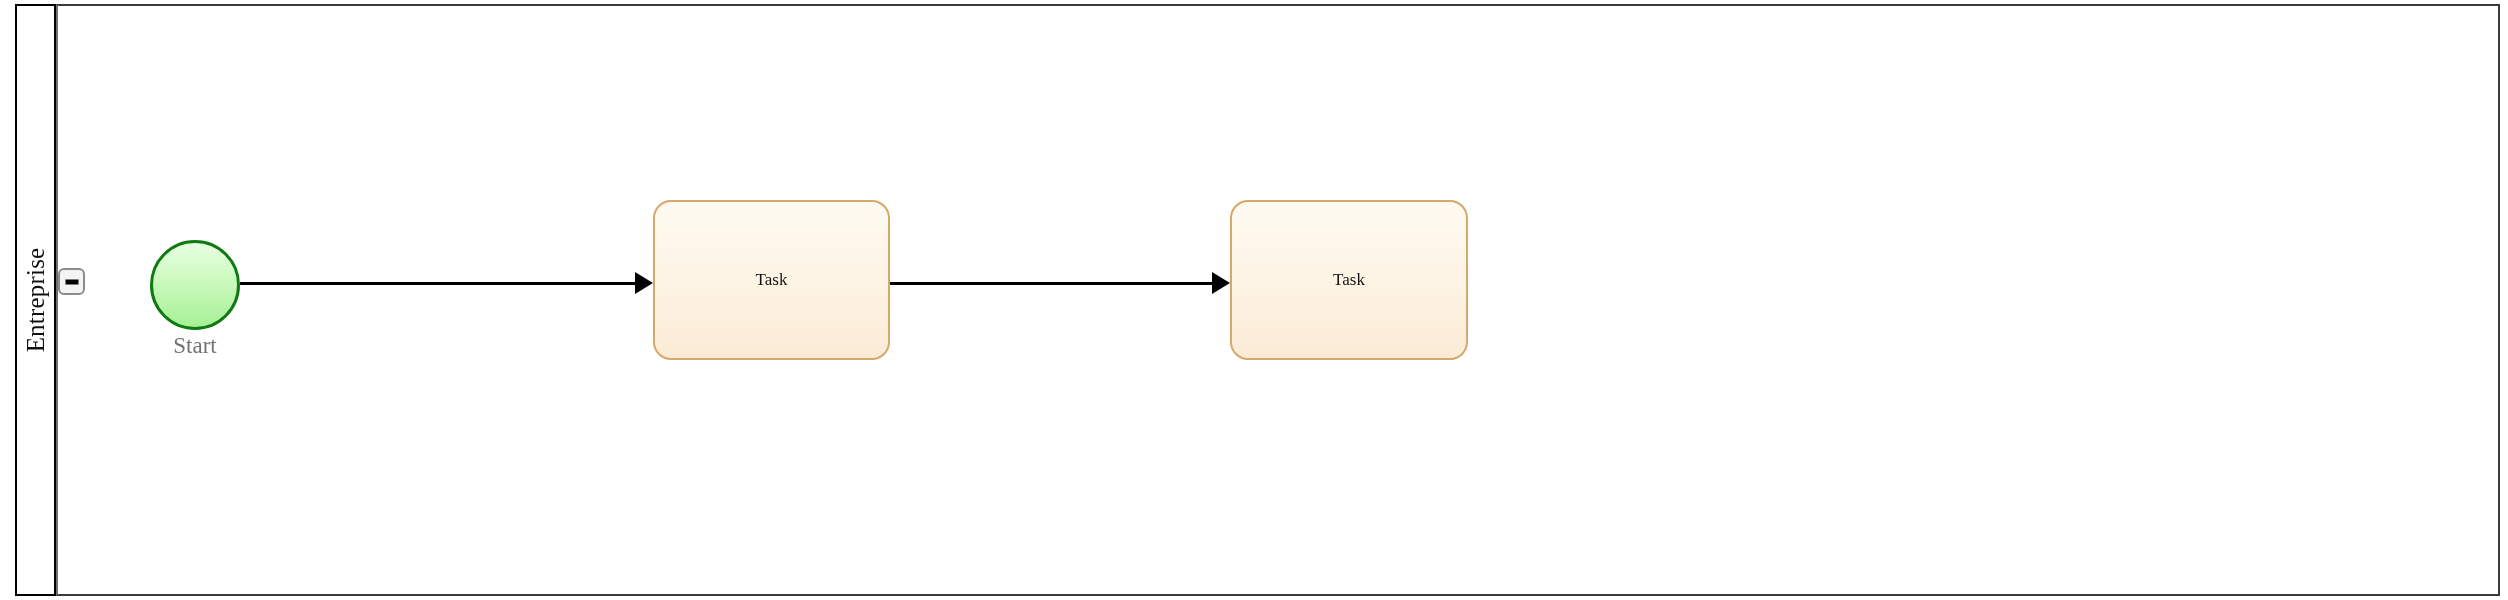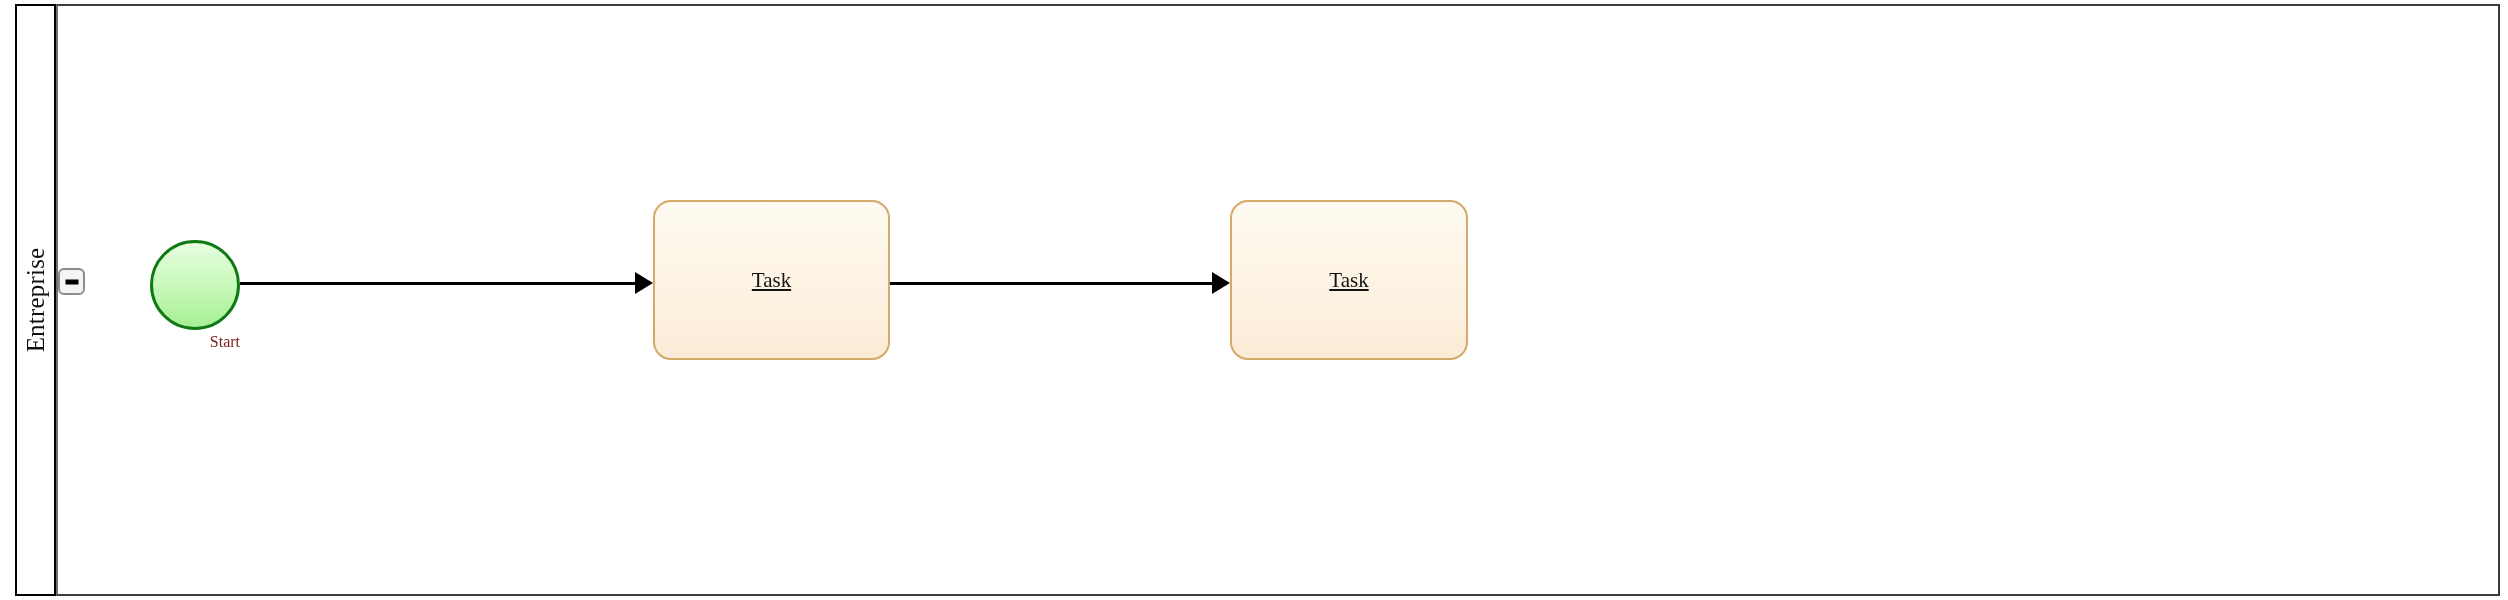--- a/index.html
+++ b/index.html
@@ -99,42 +99,41 @@
     border-radius: 50%;
     border: 3px solid #0f7a14;
     box-sizing: border-box;
     background: linear-gradient(to bottom, #e6ffe1 0%, #d2fbc6 35%, #a6f095 100%);
   }
   .start-label {
     position: absolute;
     left: 150px;
     top: 333px;
     width: 90px;
-    text-align: right;
-    font-size: 16px;
-    color: #7f1d1d;
+    text-align: center;
+    font-size: 23px;
+    color: #737373;
     white-space: nowrap;
   }
 
   
   .task {
     position: absolute;
     border: 2px solid #d4a96a;
     border-radius: 18px;
     box-sizing: border-box;
     background: linear-gradient(to bottom, #fefaf1 0%, #fdf3e3 55%, #fbebd6 100%);
     display: flex;
     align-items: center;
     justify-content: center;
   }
   .task-label {
-    font-size: 21px;
+    font-size: 17px;
     color: #131313;
     white-space: nowrap;
-    text-decoration: underline;
   }
 
   
   .flow-line {
     position: absolute;
     height: 3px;
     background: #000000;
   }
   .flow-arrow {
     position: absolute;

